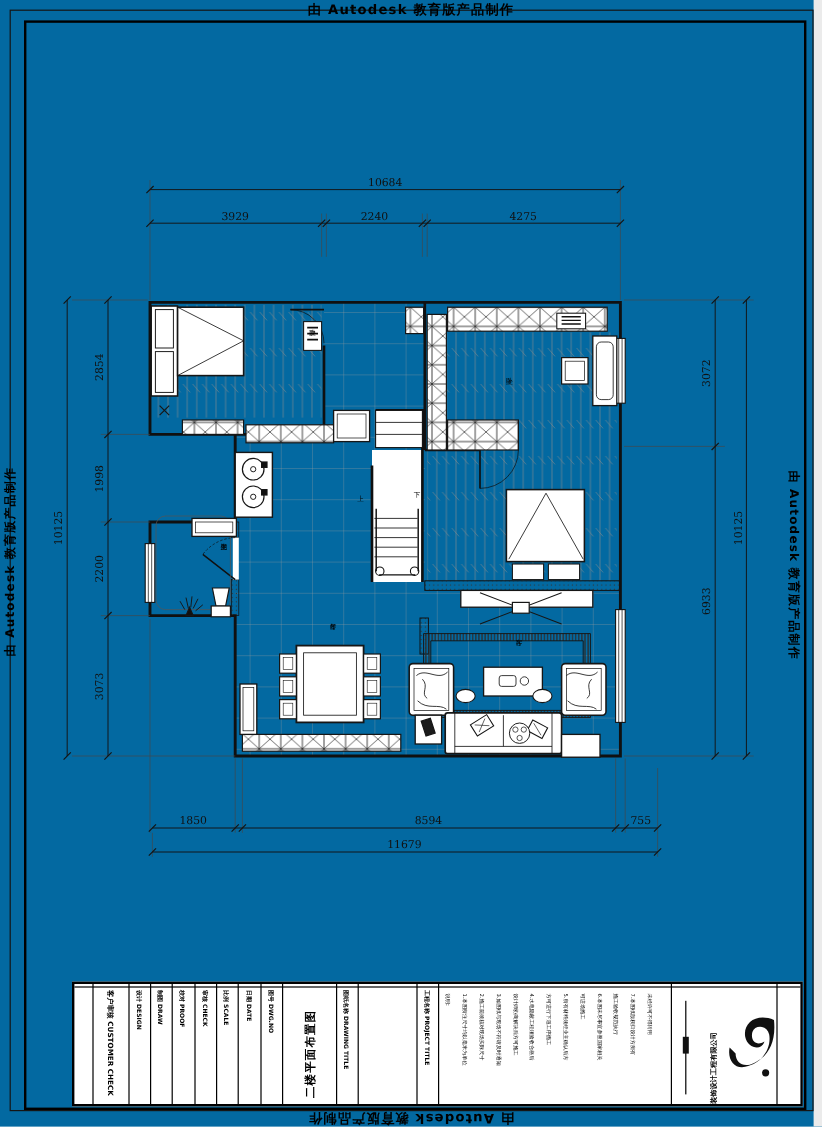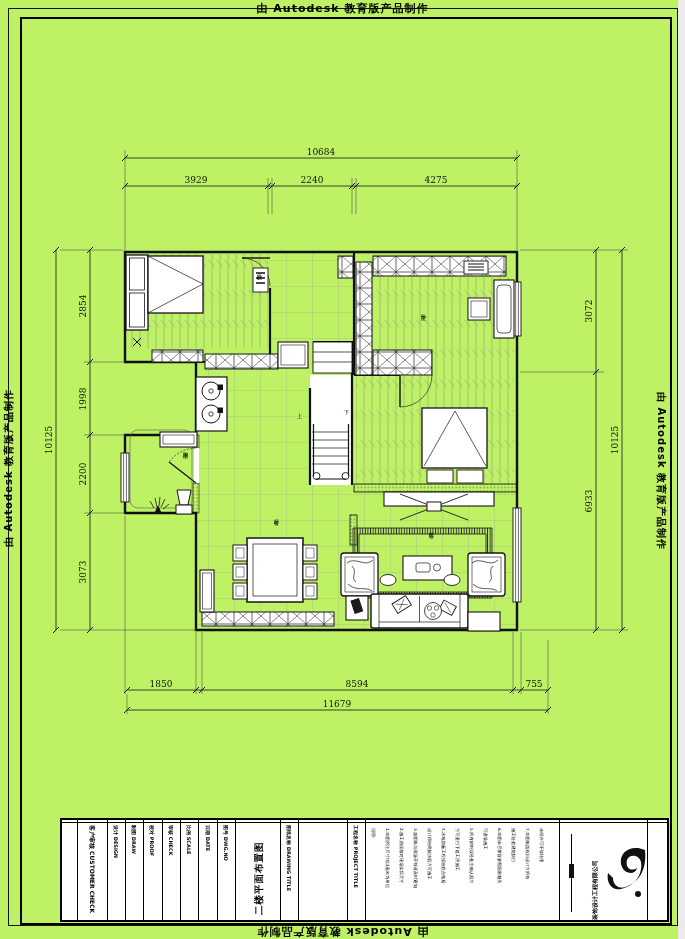--- a/index.html
+++ b/index.html
@@ -1,16 +1,16 @@
 <!DOCTYPE html>
 <html><head>
 <meta charset="utf-8">
 <style>
   html,body{margin:0;padding:0;background:#fff;}
-  #sheet{position:relative;width:685px;height:939px;background:#bef264;overflow:hidden;
+  #sheet{position:relative;width:685px;height:939px;background:#0369a1;overflow:hidden;
          font-family:"DejaVu Sans",sans-serif;color:#111;}
   .edge-strip{position:absolute;right:0;top:0;width:7px;height:939px;background:#ebebeb;}
   
   .outer-frame{position:absolute;left:8px;top:8px;width:668px;height:916px;border:1px solid #151515;}
   .inner-frame{position:absolute;left:20px;top:17px;width:648px;height:904px;border:2px solid #000;}
   
   .wm{position:absolute;font-weight:bold;font-size:11px;letter-spacing:1px;color:#000;white-space:nowrap;}
   .wm-top{left:0;right:0;top:1px;text-align:center;}
   .wm-bottom{left:0;right:0;top:924px;text-align:center;transform:rotate(180deg);}
   .wm-left{left:-66px;top:465px;transform:rotate(-90deg);font-size:10px;width:150px;text-align:center;}

